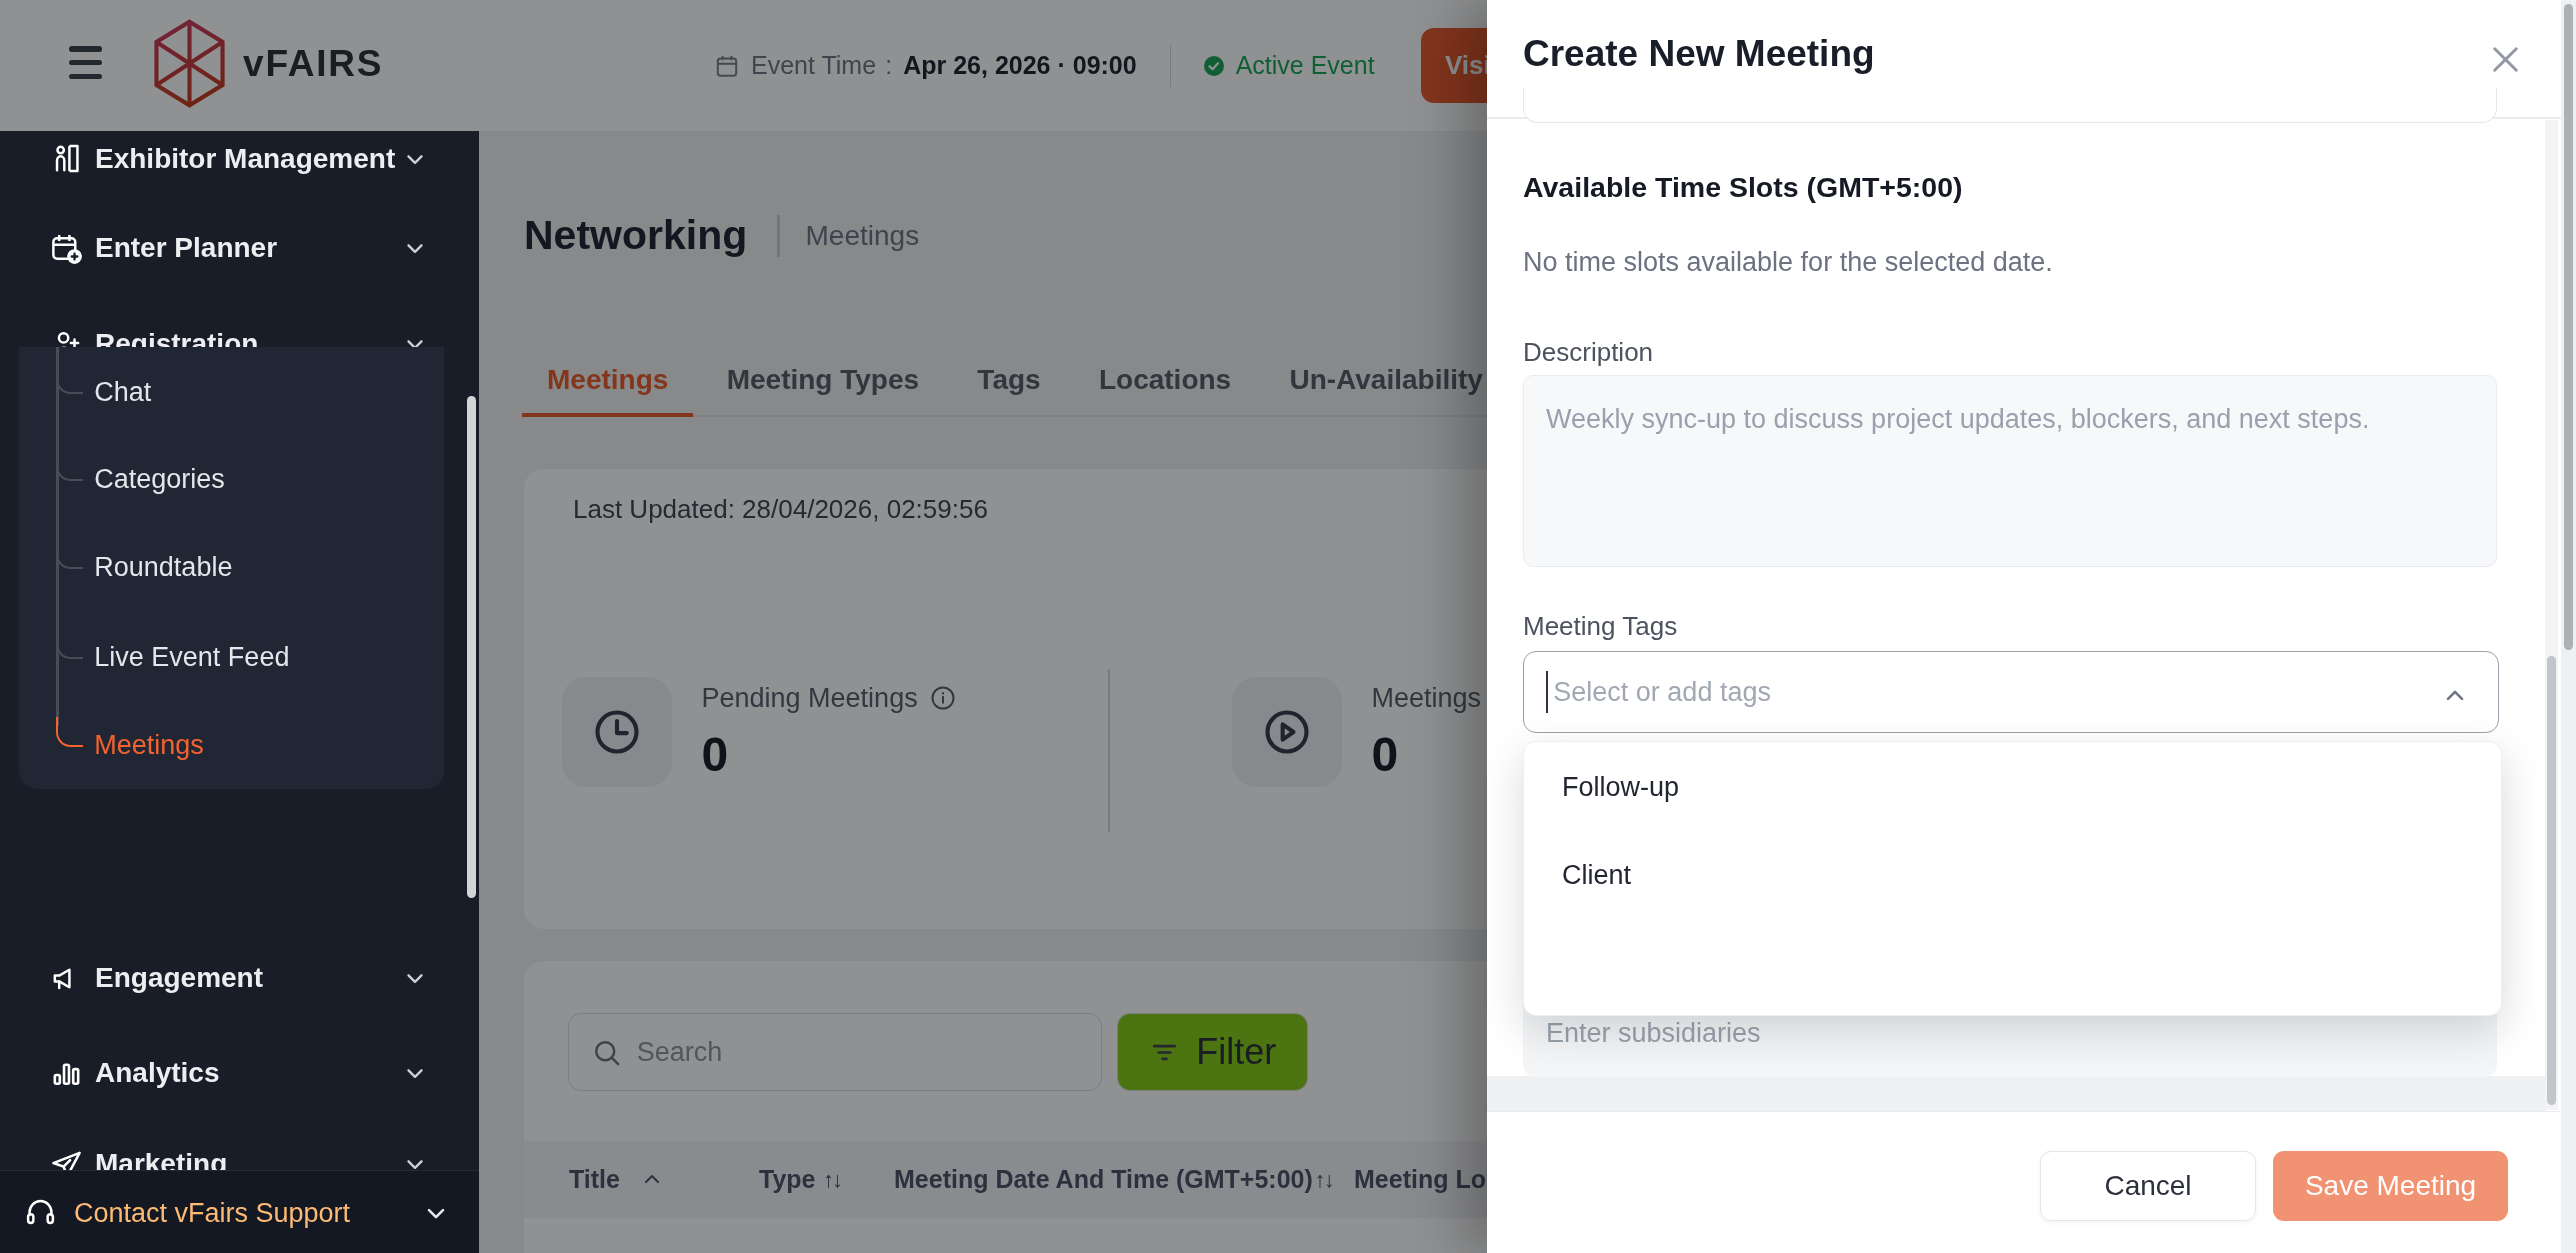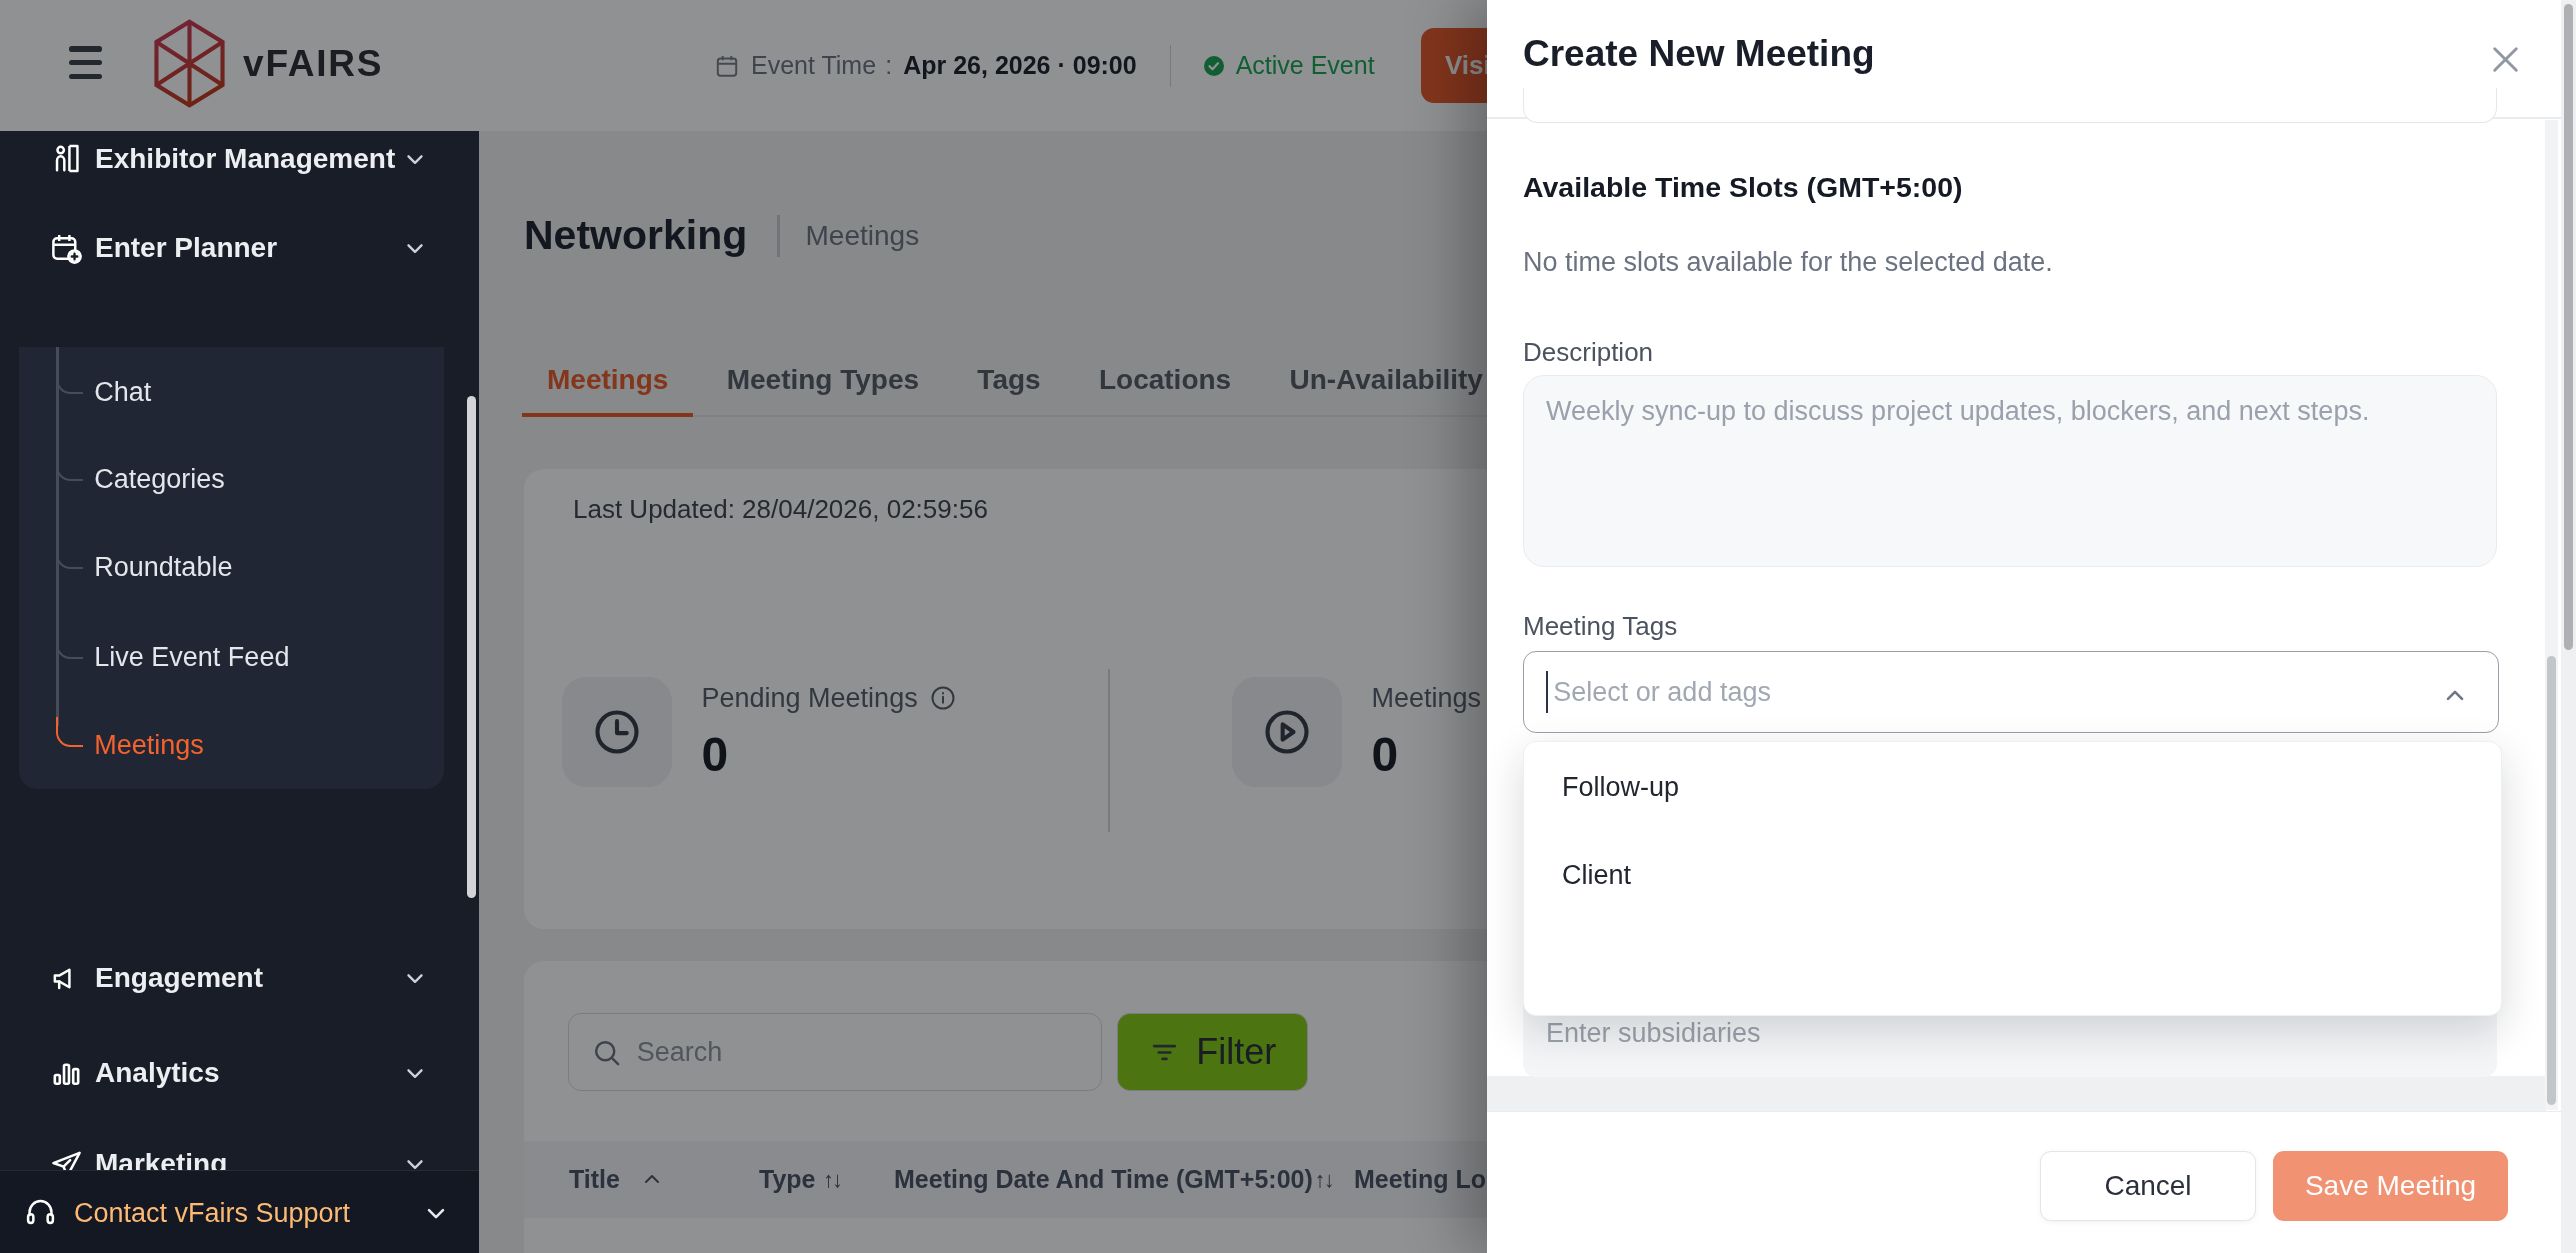--- a/index.html
+++ b/index.html
@@ -78,21 +78,21 @@
 
   
   .modal { position:absolute; left:1487px; top:0; width:1089px; height:1254px; background:#ffffff; z-index:20; box-shadow:-22px 0 55px rgba(0,0,0,0.28); }
   .modal-title { position:absolute; left:36px; top:33px; font-size:37px; font-weight:700; color:#191e29; }
   .modal-close { position:absolute; left:1000px; top:41px; width:37px; height:37px; cursor:pointer; }
   .modal-hdr-border { position:absolute; left:0; top:117px; width:1089px; height:1.8px; background:#e9ebef; }
   .partial-field { position:absolute; left:36px; top:88px; width:974px; height:35px; background:#fff; border-left:1.8px solid #e4e7eb; border-right:1.8px solid #e4e7eb; border-bottom:1.8px solid #e4e7eb; border-radius:0 0 14.7px 14.7px; }
   .slots-heading { position:absolute; left:36px; top:171px; font-size:28.5px; font-weight:700; color:#151a24; }
   .no-slots { position:absolute; left:36px; top:247px; font-size:27px; color:#6c7280; }
   .field-label { position:absolute; left:36px; font-size:26px; color:#4c525e; }
-  .desc-area { position:absolute; left:36px; top:375px; width:974px; height:192px; background:#f7f8fa; border:1.8px solid #e9ebee; border-radius:21px; padding:20px 22px; font-size:27px; color:#3d434f; resize:none; outline:none; font-family:"Liberation Sans",sans-serif; }
+  .desc-area { position:absolute; left:36px; top:375px; width:974px; height:192px; background:#f7f8fa; border:1.8px solid #e9ebee; border-radius:10px; padding:28px 22px; font-size:27px; color:#3d434f; resize:none; outline:none; font-family:"Liberation Sans",sans-serif; }
   .desc-area::placeholder { color:#9aa1ac; }
   .tags-select { position:absolute; left:36px; top:651px; width:976px; height:82px; background:#fff; border:1.8px solid #98a0a9; border-radius:13px; display:flex; align-items:center; padding-left:22px; }
   .caret-bar { width:1.8px; height:42px; background:#2b3440; margin-right:5.5px; }
   .tags-select input { border:none; outline:none; font-size:27px; width:810px; background:transparent; color:#3d434f; font-family:"Liberation Sans",sans-serif; }
   .tags-select input::placeholder { color:#a1a8b2; }
   .select-chev { position:absolute; right:29.5px; top:29.5px; }
   .dropdown { position:absolute; left:36px; top:741px; width:979px; height:275px; background:#fff; border:0.9px solid #edeff2; border-radius:13px; box-shadow:0 14.7px 41px rgba(18,22,30,0.16); z-index:3; padding-top:1.8px; }
   .dd-option { height:88px; display:flex; align-items:center; padding-left:38px; font-size:27px; color:#21262f; cursor:pointer; }
   .subsid-input { position:absolute; left:36px; top:990px; width:974px; height:87px; background:#f4f5f7; border:none; outline:none; border-radius:13px; padding-left:23px; font-size:27px; color:#3d434f; z-index:1; font-family:"Liberation Sans",sans-serif; }
   .subsid-input::placeholder { color:#9aa1ab; }
@@ -277,20 +277,35 @@
         </svg>
       </span>
       <span class="nav-label">Enter Planner</span>
       <span class="nav-chev">
         <svg width="26" height="26" viewBox="0 0 24 24" fill="none" stroke="#ccd1d8" stroke-width="2.2">
             <path d="M6 9.5l6 6 6-6" stroke-linecap="round" stroke-linejoin="round"></path>
           </svg>
       </span>
     </div>
 
+    <div class="nav-item" style="top:176px">
+      <span class="nav-icon">
+        <svg width="35" height="35" viewBox="0 0 24 24" fill="none" stroke="#fff" stroke-width="1.7">
+          <circle cx="10" cy="7.5" r="3.2"></circle>
+            <path d="M4 20c0-3.5 2.7-5.8 6-5.8 1 0 2 .2 2.8.7" stroke-linecap="round"></path>
+          <path d="M17.5 8.5v5M15 11h5" stroke-linecap="round"></path>
+        </svg>
+      </span>
+      <span class="nav-label">Registration</span>
+      <span class="nav-chev">
+        <svg width="26" height="26" viewBox="0 0 24 24" fill="none" stroke="#ccd1d8" stroke-width="2.2">
+            <path d="M6 9.5l6 6 6-6" stroke-linecap="round" stroke-linejoin="round"></path>
+          </svg>
+      </span>
+    </div>
 
     <div class="nav-item nav-active" style="top:275px">
       <span class="nav-icon">
         <svg width="37" height="37" viewBox="0 0 24 24" fill="none" stroke="#fff" stroke-width="1.7">
           <circle cx="12" cy="8" r="2.6"></circle>
             <path d="M7 19c.4-2.6 2.4-4.3 5-4.3s4.6 1.7 5 4.3" stroke-linecap="round"></path>
           <path d="M5.5 9.5a2.2 2.2 0 1 1 2-3.4M18.5 9.5a2.2 2.2 0 1 0-2-3.4M2.8 16.5c.4-2 1.9-3.2 3.7-3.3M21.2 16.5c-.4-2-1.9-3.2-3.7-3.3" stroke-linecap="round"></path>
         </svg>
       </span>
       <span class="nav-label">Networking</span>

